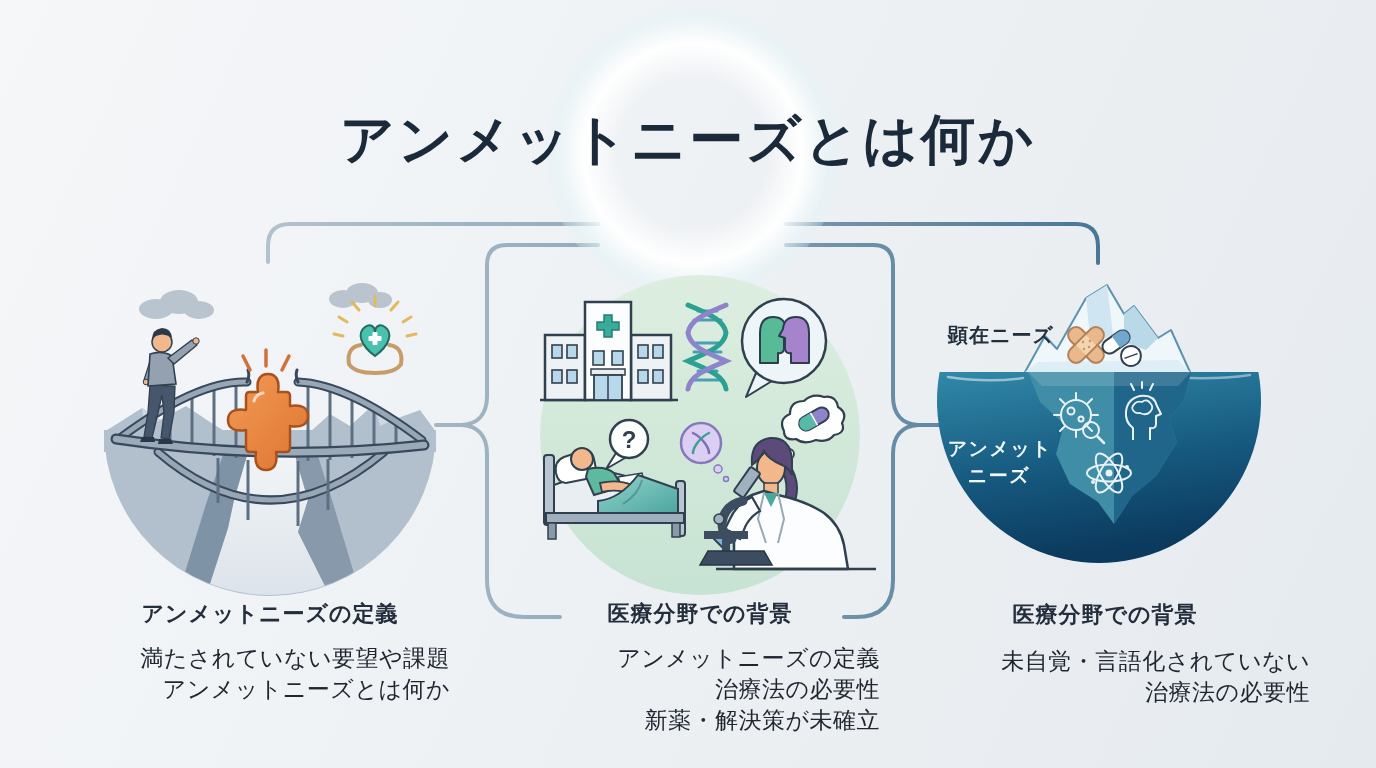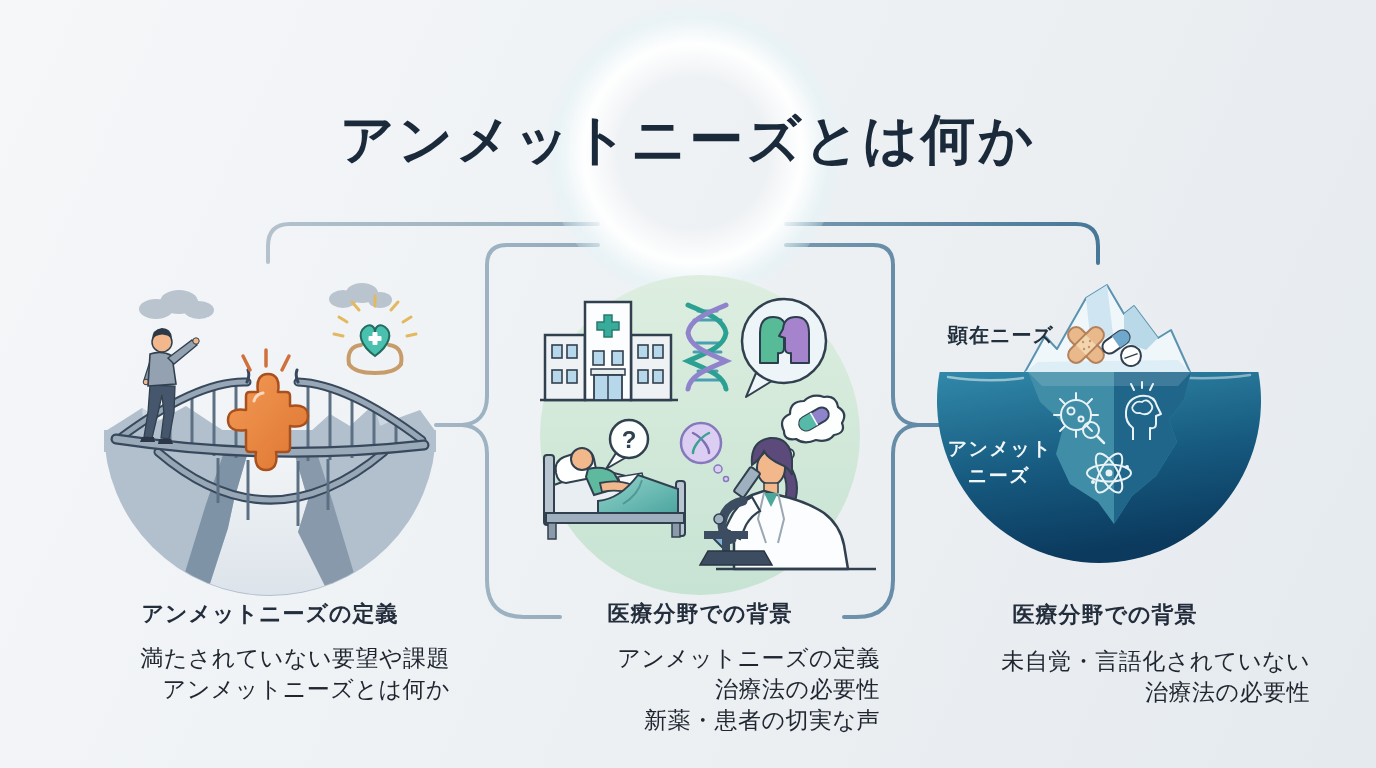--- a/index.html
+++ b/index.html
@@ -427,21 +427,21 @@
   <div class="abs sec-heading" id="sec1-heading">アンメットニーズの定義</div>
   <div class="abs sec-body" id="sec1-body">
     <p>満たされていない要望や課題</p>
     <p>アンメットニーズとは何か</p>
   </div>
 
   <div class="abs sec-heading" id="sec2-heading">医療分野での背景</div>
   <div class="abs sec-body" id="sec2-body">
     <p>アンメットニーズの定義</p>
     <p>治療法の必要性</p>
-    <p>新薬・患者の切実な声</p>
+    <p>新薬・解決策が未確立</p>
   </div>
 
   <div class="abs sec-heading" id="sec3-heading">医療分野での背景</div>
   <div class="abs sec-body" id="sec3-body">
     <p>未自覚・言語化されていない</p>
     <p>治療法の必要性</p>
   </div>
 
 </div>
 

